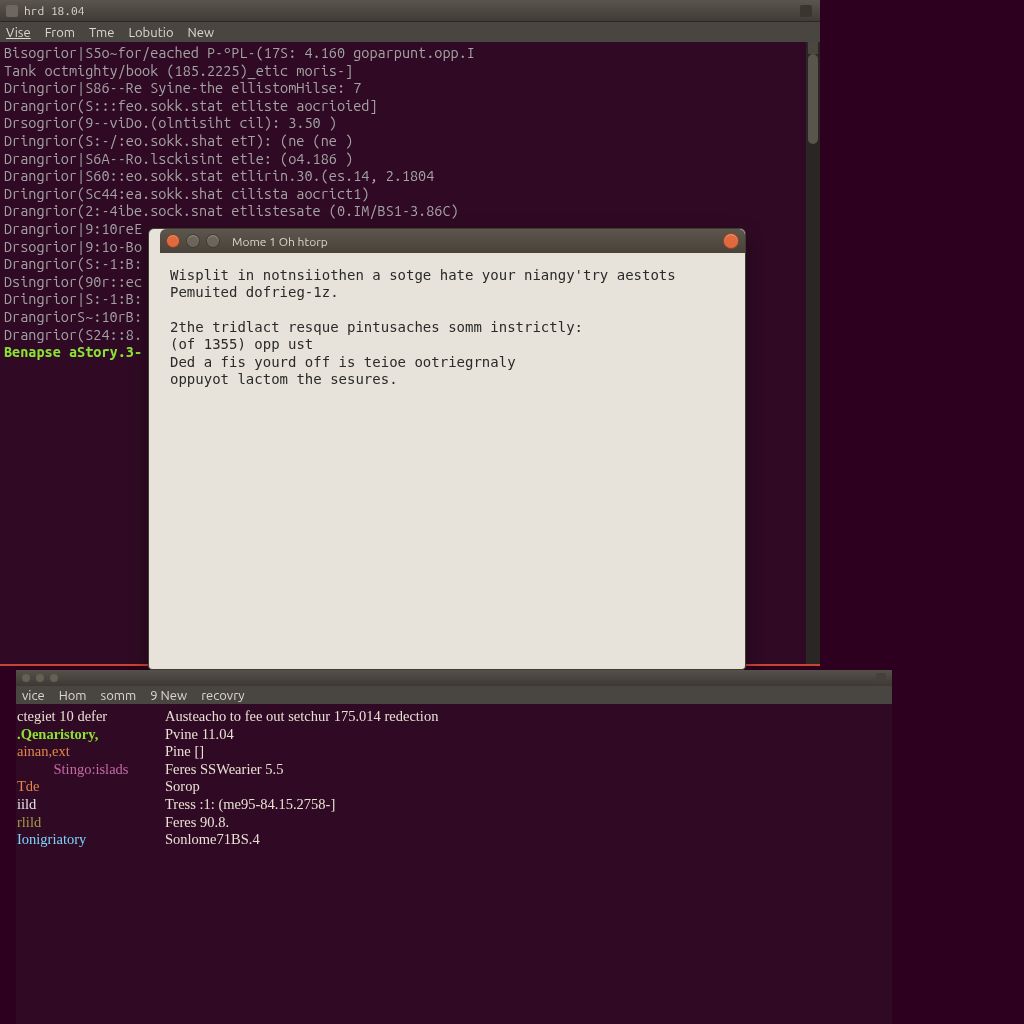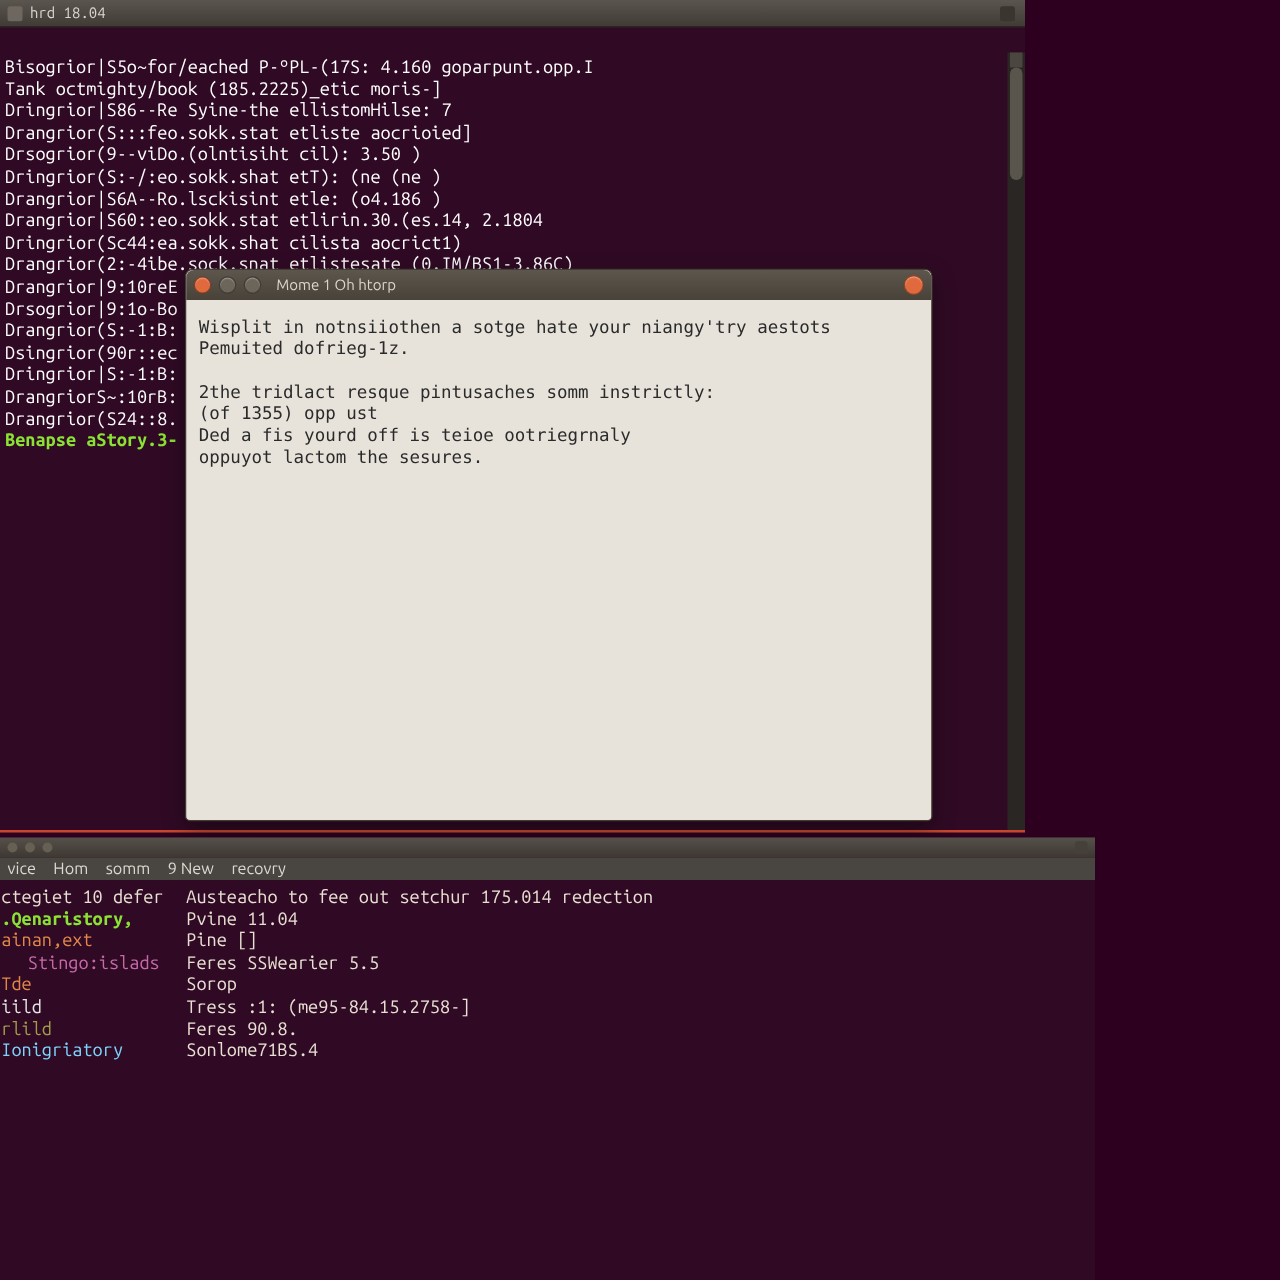--- a/index.html
+++ b/index.html
@@ -10,69 +10,76 @@
   .titlebar { height: 22px; background: linear-gradient(#5a554e, #403b34); display: flex; align-items: center; padding-left: 6px; color: #d9d4cd; font-size: 12px; border-bottom: 1px solid #2b2722; }
   .titlebar .win-icon { width: 12px; height: 12px; border-radius: 2px; background: #6d675f; margin-right: 6px; display:inline-block; }
   .titlebar .spacer { flex: 1; }
   .titlebar .tb-close { margin-right:8px; width:12px; height:12px; background:#3a352e; border-radius:2px; }
   
   .menubar { height: 20px; background: #494540; display: flex; align-items: center; gap: 14px; padding-left: 6px; color: #dcd7cf; font-size: 13px; font-family: Ubuntu, sans-serif; }
   .menubar span { cursor: default; }
   .menubar span u { text-decoration: underline; }
   
   .term-body { position: absolute; left: 0; top: 42px; right: 14px; bottom: 0; background: #300a24; color: #e8e1d3; padding: 2px 4px; line-height: 17.6px; white-space: pre; overflow: hidden; }
-  .term-body .ln-normal { color: #ffffff; }
+  .term-body .ln-normal { color: #a3a3a3; }
   .term-body .ln-green { color: #8ae234; font-weight: bold; }
   
   .scrollbar-top { position: absolute; right: 0; top: 42px; width: 14px; bottom: 0; background: #2a2623; }
   .scrollbar-top .thumb { position: absolute; top: 12px; left: 2px; right: 2px; height: 90px; background: #5a554c; border-radius: 5px; }
   .scrollbar-top .arrow { position:absolute; left:2px; right:2px; height:12px; background:#4b463f; }
   .scrollbar-top .arrow.up { top:0; }
   
   
-  .dialog { position: absolute; left: 148px; top: 215px; width: 598px; height: 442px; background: #e7e3da; border: 1px solid #403b33; border-radius: 6px 6px 4px 4px; box-shadow: 0 6px 18px rgba(0,0,0,.4); }
+  .dialog { position: absolute; left: 148px; top: 228px; width: 598px; height: 442px; background: #e7e3da; border: 1px solid #403b33; border-radius: 6px 6px 4px 4px; box-shadow: 0 6px 18px rgba(0,0,0,.4); padding-left: 11px; }
   .dialog .dlg-tb { height: 24px; background: linear-gradient(#5c564d,#484239); border-radius: 6px 6px 0 0; display: flex; align-items: center; padding: 0 6px; color: #dcd6cb; font-size: 12px; font-family: Ubuntu, sans-serif; }
   .dlg-tb .wbtn { width: 14px; height: 14px; border-radius: 7px; margin-right: 6px; border: 1px solid rgba(0,0,0,.4); box-shadow: inset 0 1px 1px rgba(255,255,255,.3); }
   .dlg-tb .wbtn.close { background:#e06a3d; }
   .dlg-tb .wbtn.min { background:#6c665a; }
   .dlg-tb .wbtn.max { background:#6c665a; }
   .dlg-tb .title { margin-left: 6px; }
   .dlg-tb .spacer { flex:1; }
   .dlg-tb .help { width:16px; height:16px; border-radius:8px; background:#e06a3d; border:1px solid rgba(0,0,0,.35); box-shadow:inset 0 1px 1px rgba(255,255,255,.35); }
   .dialog .dlg-body { padding: 14px 10px; color: #2a2a2a; font-size: 14px; line-height: 17.4px; font-family: "DejaVu Sans Mono", monospace; white-space: pre-wrap; }
   .dlg-body p { margin-bottom: 0; }
   .underline { }
   
   
-  .pane-bottom { position: absolute; left:0; top: 670px; width:876px; height: 354px; background:#300a24; }
+  .pane-bottom { position: absolute; left:16px; top: 670px; width:876px; height: 354px; background:#300a24; }
   .pane-bottom .tb2 { height:16px; background: linear-gradient(#55504a,#3d3831); display:flex; align-items:center; padding-left:6px; gap:6px; }
   .tb2 .dot { width:8px; height:8px; border-radius:4px; background:#655f54; }
   .tb2 .sp { flex:1; }
   .tb2 .x { width:10px; height:10px; background:#45403a; border-radius:2px; margin-right:6px; }
   .pane-bottom .menubar2 { height: 18px; background:#494540; display:flex; align-items:center; gap:14px; padding-left:6px; color:#dcd7cf; font-size:13px; font-family:Ubuntu,sans-serif; }
-  .term2-body { position:absolute; left:0; top:34px; right:0; bottom:0; padding:4px 1px; color:#e8e1d3; line-height:17.6px; white-space:pre; }
+  .term2-body { position:absolute; left:0; top:34px; right:0; bottom:0; padding:4px 1px; color:#e8e1d3; line-height:17.6px; white-space:pre;font-family:Liberation Serif, serif; }
   .row2 { display:flex; }
   .row2 .key { width: 148px; display:inline-block; }
   .c-white { color:#e8e1d3; }
   .c-green { color:#8ae234; font-weight:bold; }
   .c-orange { color:#e1874a; }
   .c-magenta { color:#c46aa7;text-align:center; }
   .c-red { color:#e5e5e5; }
   .c-olive { color:#a29b4a; }
   .c-green2 { color:#7dd3fc; }
 </style>
 </head>
 <body>
 
 <div class="pane-top">
   <div class="titlebar">
     <span class="win-icon"></span>
     <span>hrd 18.04</span>
     <span class="spacer"></span>
     <span class="tb-close"></span>
+  </div>
+  <div class="menubar">
+    <span><u>Vise</u></span>
+    <span>From</span>
+    <span>Tme</span>
+    <span>Lobutio</span>
+    <span>New</span>
   </div>
   <div class="term-body" id="term-body"><div class="ln-normal">Bisogrior|S5o~for/eached P-ºPL-(17S: 4.160 goparpunt.opp.I</div><div class="ln-normal">Tank octmighty/book (185.2225)_etic moris-]</div><div class="ln-normal">Dringrior|S86--Re Syine-the ellistomHilse: 7</div><div class="ln-normal">Drangrior(S:::feo.sokk.stat etliste aocrioied]</div><div class="ln-normal">Drsogrior(9--viDo.(olntisiht cil): 3.50 )</div><div class="ln-normal">Dringrior(S:-/:eo.sokk.shat etT): (ne (ne )</div><div class="ln-normal">Drangrior|S6A--Ro.lsckisint etle: (o4.186 )</div><div class="ln-normal">Drangrior|S60::eo.sokk.stat etlirin.30.(es.14, 2.1804</div><div class="ln-normal">Dringrior(Sc44:ea.sokk.shat cilista aocrict1)</div><div class="ln-normal">Drangrior(2:-4ibe.sock.snat etlistesate (0.IM/BS1-3.86C)</div><div class="ln-normal">Drangrior|9:10reE</div><div class="ln-normal">Drsogrior|9:1o-Bo</div><div class="ln-normal">Drangrior(S:-1:B:</div><div class="ln-normal">Dsingrior(90r::ec</div><div class="ln-normal">Dringrior|S:-1:B:</div><div class="ln-normal">DrangriorS~:10rB:</div><div class="ln-normal">Drangrior(S24::8.</div><div class="ln-green">Benapse aStory.3-</div></div>
   <div class="scrollbar-top">
     <div class="arrow up"></div>
     <div class="thumb"></div>
   </div>
 </div>
 
 <div class="dialog">
   <div class="dlg-tb">

